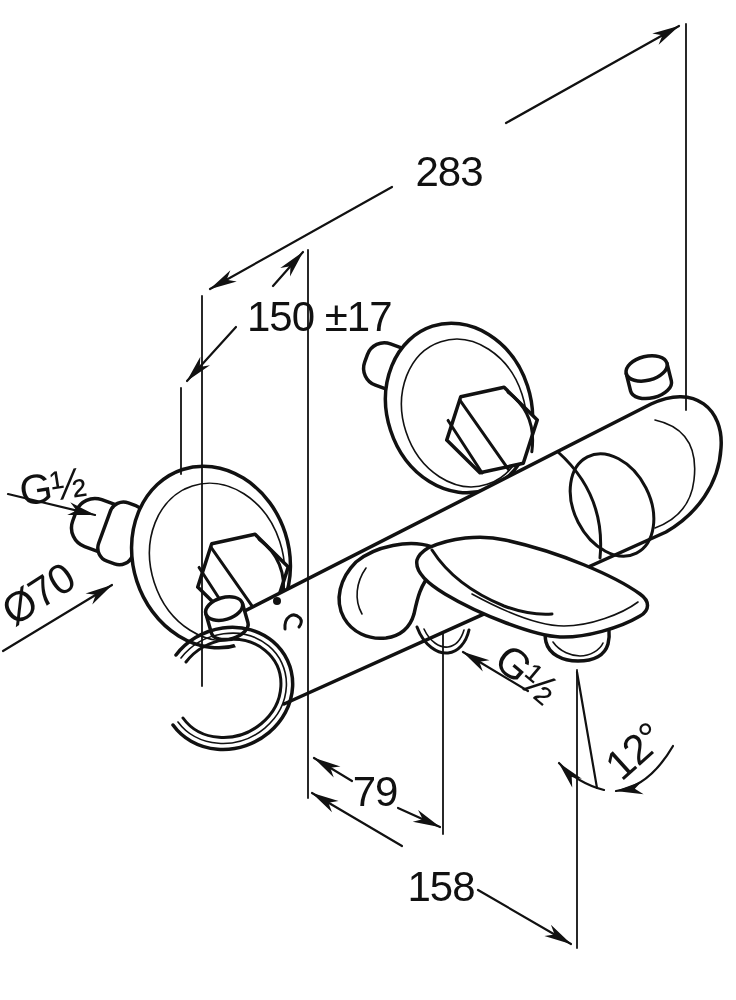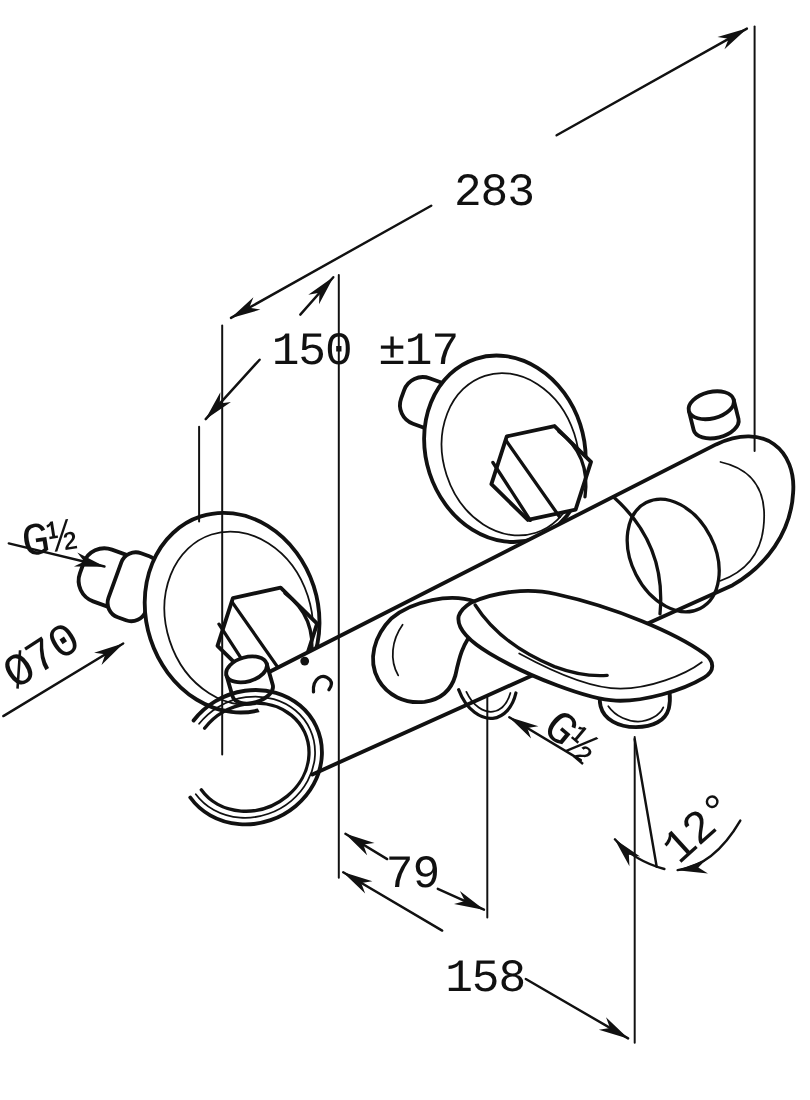--- a/index.html
+++ b/index.html
@@ -1,17 +1,17 @@
 <!DOCTYPE html>
 <html><head>
 <meta charset="utf-8">
 <style>
   html,body{margin:0;padding:0;background:#fff;}
   .stage{position:relative;width:736px;height:1000px;background:#fff;overflow:hidden;
-         font-family:Liberation Mono, monospace;}
+         font-family:Liberation Sans, sans-serif;}
   svg{display:block;}
   .part{fill:#fff;stroke:#111;stroke-width:3.5;stroke-linejoin:round;stroke-linecap:round;}
   .partline{fill:none;stroke:#111;stroke-width:3;stroke-linejoin:round;stroke-linecap:round;}
   .thin{fill:none;stroke:#111;stroke-width:1.6;stroke-linecap:round;}
   .dim{fill:none;stroke:#111;stroke-width:2.2;stroke-linecap:round;}
   .ext{fill:none;stroke:#111;stroke-width:1.8;stroke-linecap:round;}
   .dimtext{fill:#111;font-size:42px;letter-spacing:-1px;}
   .mark{fill:#111;stroke:none;}
 </style>
 </head>

